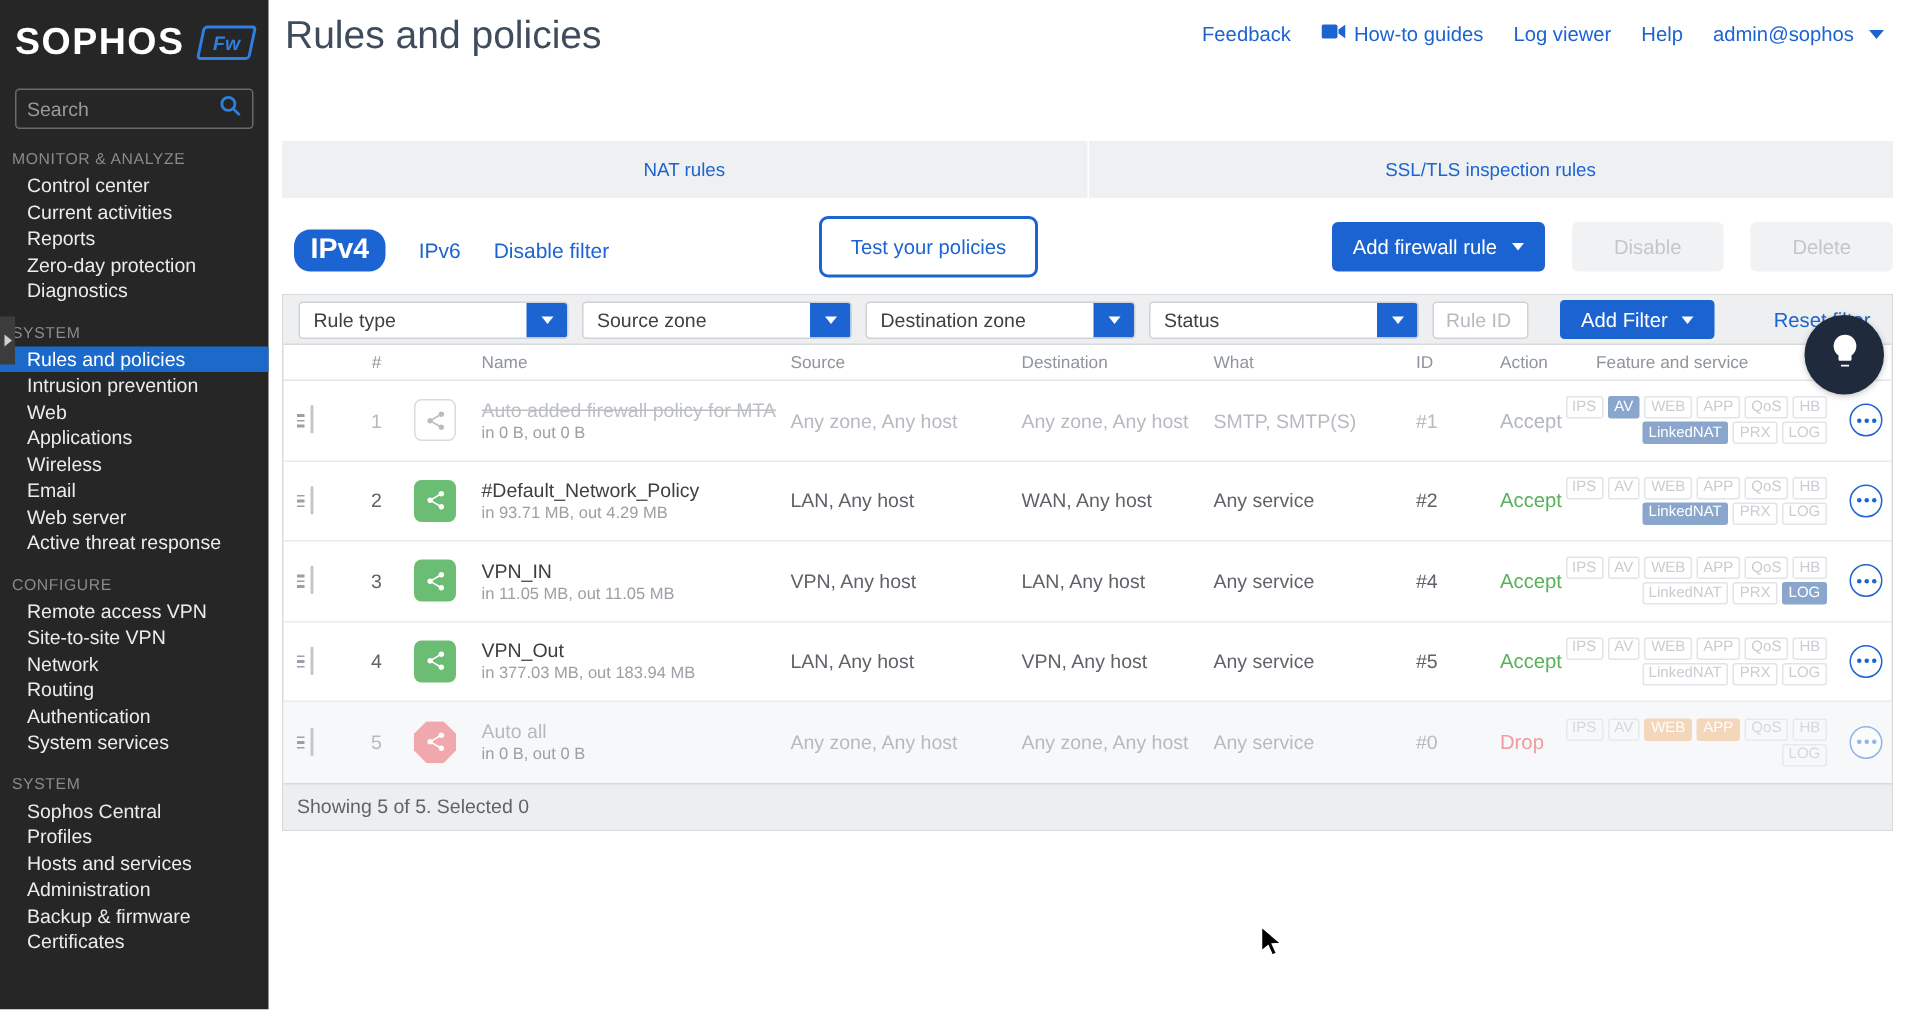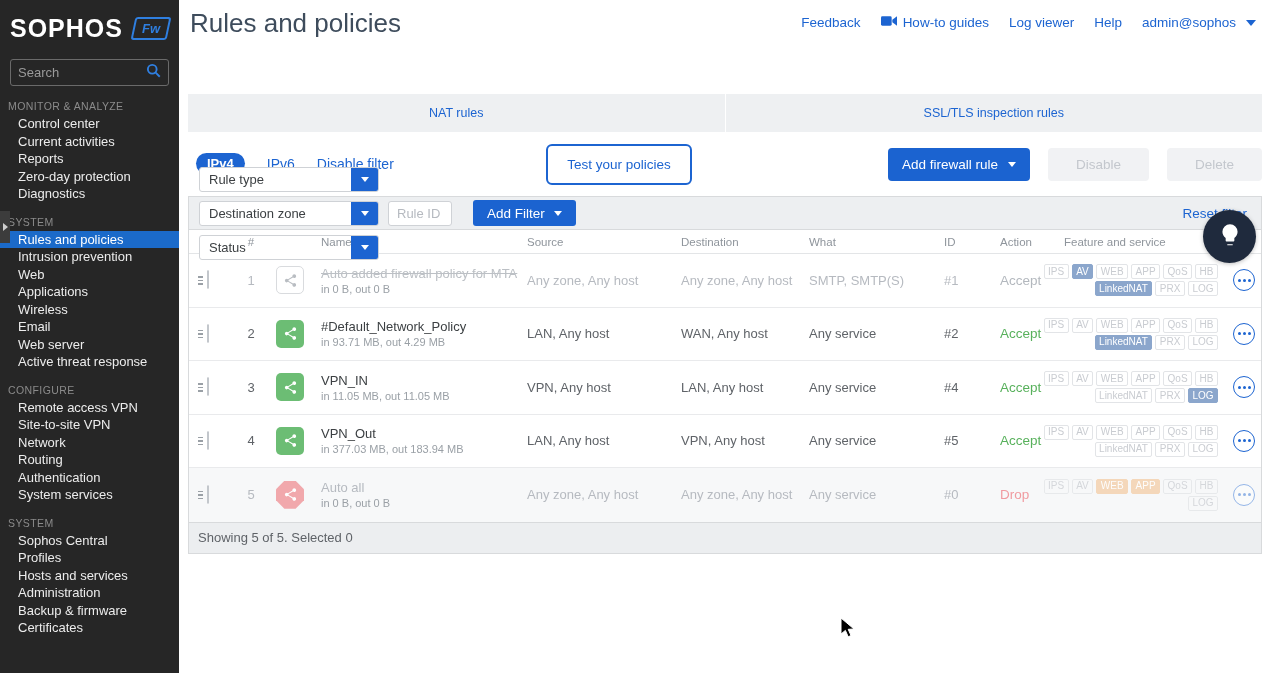--- a/index.html
+++ b/index.html
@@ -28,21 +28,21 @@
   .top-links { position:absolute; right:14px; top:15px; display:flex; align-items:center; gap:20px; font-size:13.5px; color:#1c64d1; }
   .top-link { display:flex; align-items:center; gap:6px; cursor:pointer; }
   .caret-down { display:inline-block; width:0; height:0; border-left:5px solid transparent; border-right:5px solid transparent; border-top:6px solid #1c64d1; margin-left:4px; }
 
   .tabs { position:absolute; left:9px; top:94px; width:1074px; height:38px; display:flex; }
   .tab { flex:1; display:flex; align-items:center; justify-content:center; font-size:12.5px; background:#eef0f2; color:#1c64d1; cursor:pointer; border-right:1px solid #fff; }
   .tab:last-child { border-right:none; }
   .tab.active { background:#1261c1; color:#fff; }
 
   .toolbar-left { position:absolute; left:17px; top:153px; display:flex; align-items:center; gap:22px; }
-  .ipv4-pill { background:#1c64d1; color:#fff; font-size:13px; font-weight:bold; padding:3px 11px; border-radius:11px; cursor:pointer; }
+  .ipv4-pill { background:#1c64d1; color:#fff; font-size:19px; font-weight:bold; padding:3px 11px; border-radius:11px; cursor:pointer; }
   .blue-link { color:#1c64d1; font-size:14px; font-weight:500; cursor:pointer; }
   .test-btn { position:absolute; left:367px; top:144px; width:146px; height:41px; border:2px solid #1c64d1; border-radius:6px; background:#fff; color:#1c64d1; font-size:13.5px; display:flex; align-items:center; justify-content:center; cursor:pointer; }
   .toolbar-right { position:absolute; right:8px; top:148px; display:flex; gap:18px; }
   .btn { height:33px; border:none; border-radius:4px; font-size:13.5px; font-family:"Liberation Sans",sans-serif; cursor:pointer; }
   .btn-primary { background:#1b63d0; color:#fff; padding:0 14px; display:flex; align-items:center; gap:10px; }
   .btn-primary .caret { border-top-color:#fff; margin-left:0; }
   .btn-disabled { background:#f1f2f4; color:#c3c7cd; padding:0 28px; cursor:default; }
   .caret { display:inline-block; width:0; height:0; border-left:4.5px solid transparent; border-right:4.5px solid transparent; border-top:5.5px solid #fff; }
 
   
@@ -195,23 +195,29 @@
     <button class="btn btn-primary">
       <span>Add firewall rule</span>
       <span class="caret"></span>
     </button>
     <button class="btn btn-disabled">Disable</button>
     <button class="btn btn-disabled">Delete</button>
   </div>
 
   <div class="panel">
     <div class="filter-bar">
-      <span id="dd-slot" style="display:flex;gap:9px;flex-direction:column;">
+      <span id="dd-slot" style="display:flex;gap:9px;">
           <div class="dropdown">
             <span class="dd-label">Rule type</span>
+    <span class="dd-btn">
+              <span class="caret"></span>
+            </span>
+          </div>
+          <div class="dropdown">
+            <span class="dd-label">Source zone</span>
     <span class="dd-btn">
               <span class="caret"></span>
             </span>
           </div>
           <div class="dropdown">
             <span class="dd-label">Destination zone</span>
     <span class="dd-btn">
               <span class="caret"></span>
             </span>
           </div>

